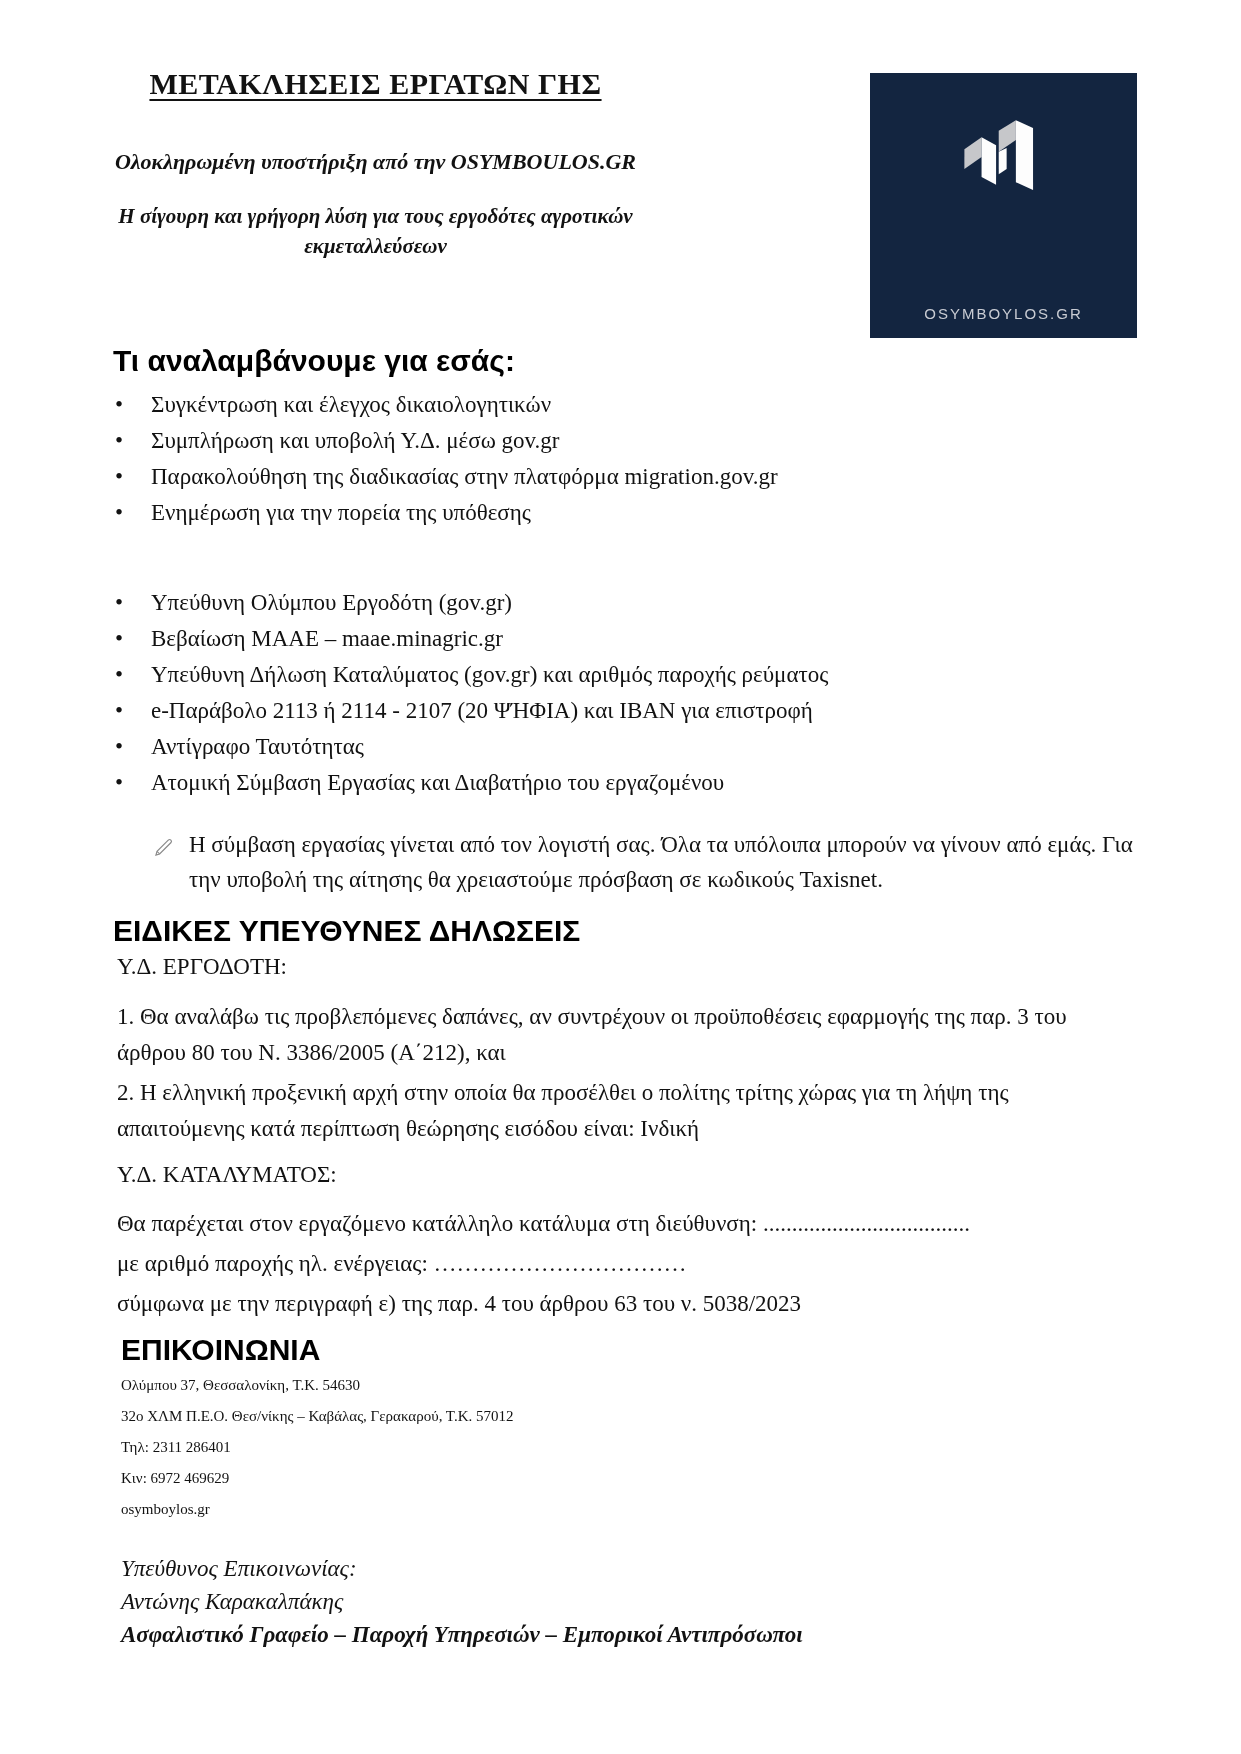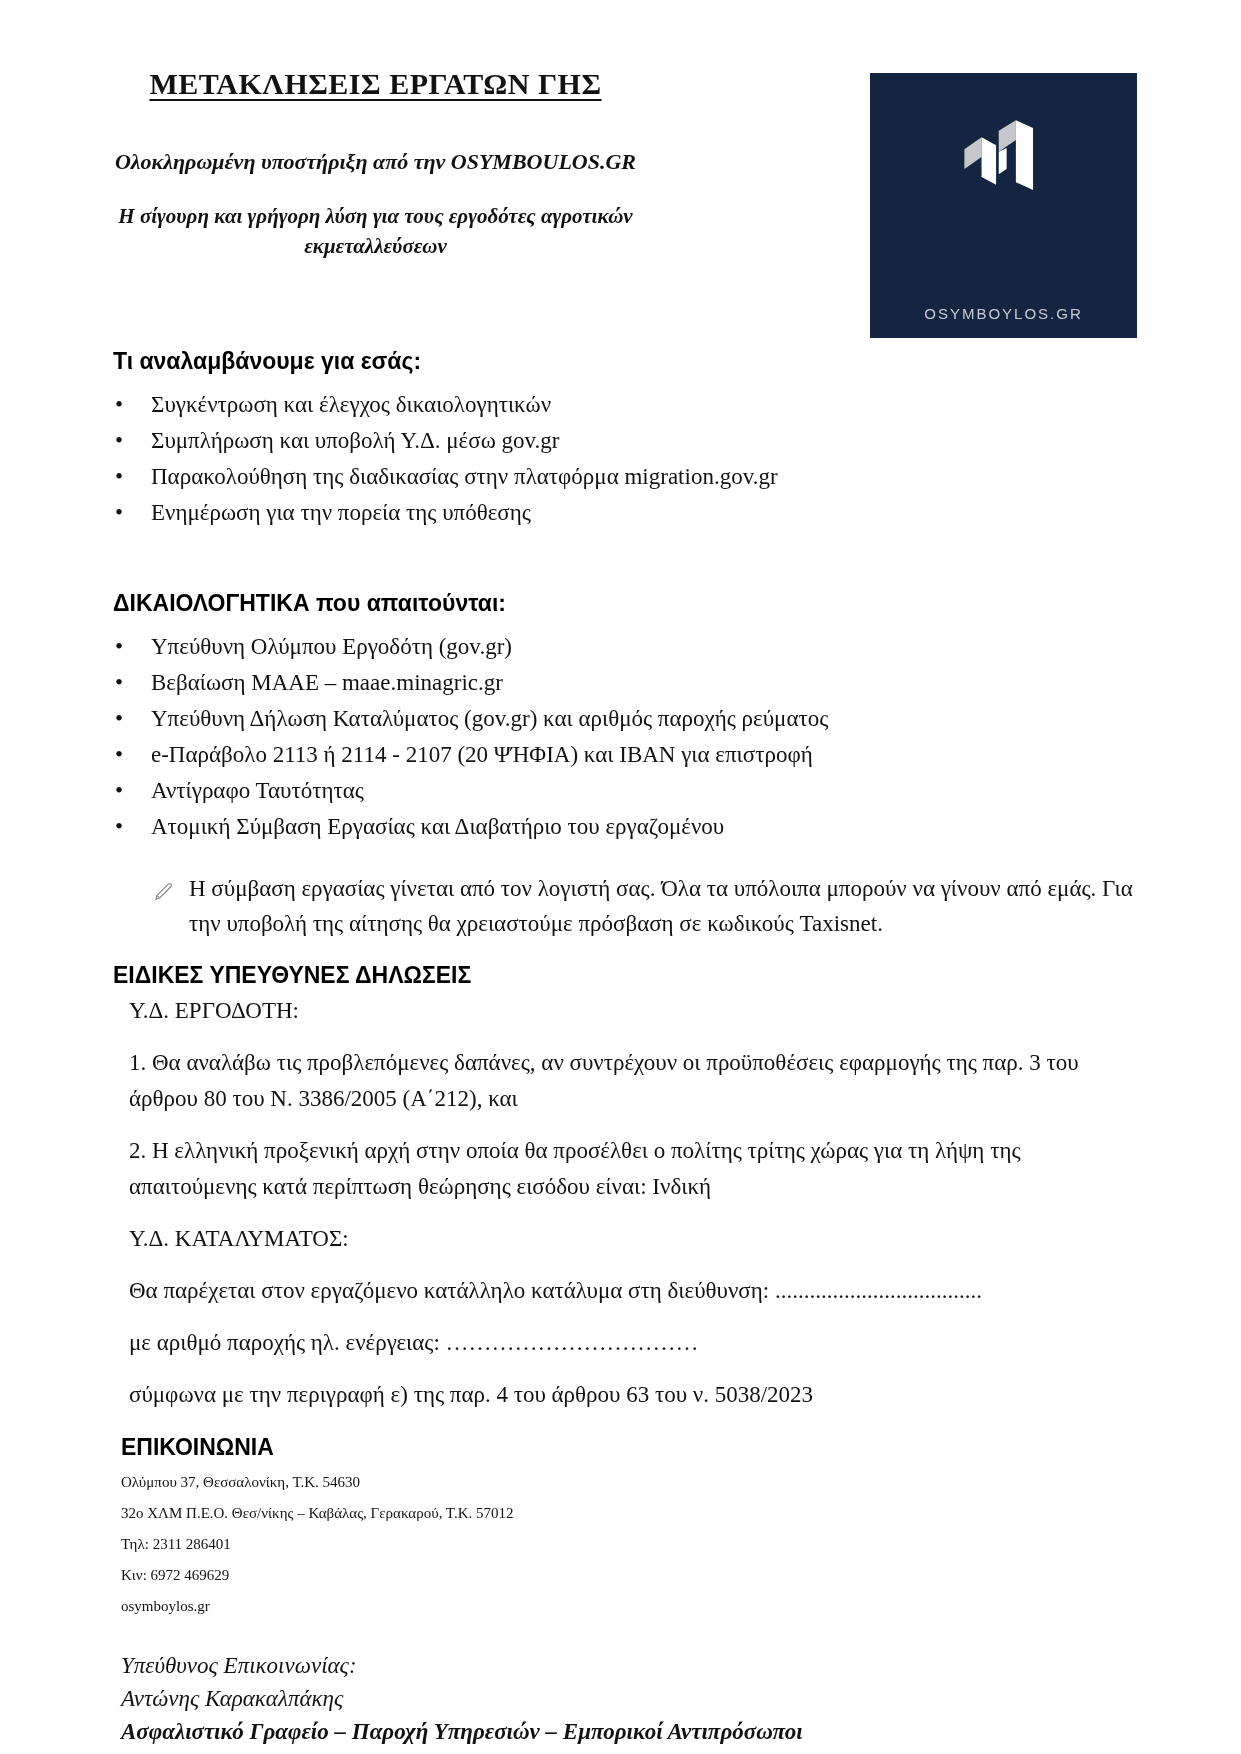--- a/index.html
+++ b/index.html
@@ -17,37 +17,37 @@
   .doc-sub2{margin-top:24px;font-size:21px;font-weight:bold;font-style:italic;line-height:1.45;}
 
   .logo{position:absolute;top:73px;right:104px;width:267px;height:265px;background:#132540;}
   .logo svg{position:absolute;left:68px;top:30px;}
   .logo-text{position:absolute;left:0;right:0;top:232px;text-align:center;
              font-family:"Liberation Sans","DejaVu Sans",sans-serif;
              font-size:15px;letter-spacing:2px;color:#c9ccd3;}
 
   
   .h-sans{font-family:"Liberation Sans","DejaVu Sans",sans-serif;
-          font-size:23px;font-weight:bold;color:#000;line-height:36px;margin:0;}
+          font-size:30px;font-weight:bold;color:#000;line-height:36px;margin:0;}
 
   
   ul.blist{list-style:none;margin:8px 0 0 0;padding:0;}
   ul.blist li{position:relative;padding-left:38px;font-size:23px;line-height:36px;}
   ul.blist .marker{position:absolute;left:2px;top:0;}
 
   .sec-services{margin-top:82px;}
   .sec-docs{margin-top:54px;}
 
   
   .note{margin:26px 0 0 40px;width:968px;font-size:23px;line-height:35px;position:relative;padding-left:36px;}
   .note .pencil{position:absolute;left:0;top:6px;}
 
   
   .sec-decl{margin-top:16px;}
-  .plain{font-size:23px;line-height:36px;margin:16px;}
+  .plain{font-size:23px;line-height:36px;margin:4px;}
   .decl-label{margin-top:0;}
   .decl-items{margin-top:14px;}
   .decl-label2{margin-top:10px;}
   .accom{margin-top:13px;}
 
   
   .sec-contact{margin-top:10px;margin-left:8px;}
   .contact-lines p{font-size:15px;line-height:31px;margin:0;}
   .contact-lines{margin-top:2px;}
   .contact-person{margin-top:27px;font-style:italic;}
@@ -82,21 +82,20 @@
     <p class="h-sans">Τι αναλαμβάνουμε για εσάς:</p>
     <ul class="blist">
       <li><span class="marker">•</span><span>Συγκέντρωση και έλεγχος δικαιολογητικών</span></li>
       <li><span class="marker">•</span><span>Συμπλήρωση και υποβολή Υ.Δ. μέσω gov.gr</span></li>
       <li><span class="marker">•</span><span>Παρακολούθηση της διαδικασίας στην πλατφόρμα migration.gov.gr</span></li>
       <li><span class="marker">•</span><span>Ενημέρωση για την πορεία της υπόθεσης</span></li>
     </ul>
   </div>
 
   <div class="sec-docs">
-    <p class="h-sans">ΔΙΚΑΙΟΛΟΓΗΤΙΚΑ που απαιτούνται:</p>
     <ul class="blist">
       <li><span class="marker">•</span><span>Υπεύθυνη Ολύμπου Εργοδότη (gov.gr)</span></li>
       <li><span class="marker">•</span><span>Βεβαίωση ΜΑΑΕ – maae.minagric.gr</span></li>
       <li><span class="marker">•</span><span>Υπεύθυνη Δήλωση Καταλύματος (gov.gr) και αριθμός παροχής ρεύματος</span></li>
       <li><span class="marker">•</span><span>e-Παράβολο 2113 ή 2114 - 2107 (20 ΨΉΦΙΑ) και IBAN για επιστροφή</span></li>
       <li><span class="marker">•</span><span>Αντίγραφο Ταυτότητας</span></li>
       <li><span class="marker">•</span><span>Ατομική Σύμβαση Εργασίας και Διαβατήριο του εργαζομένου</span></li>
     </ul>
 
     <div class="note">

